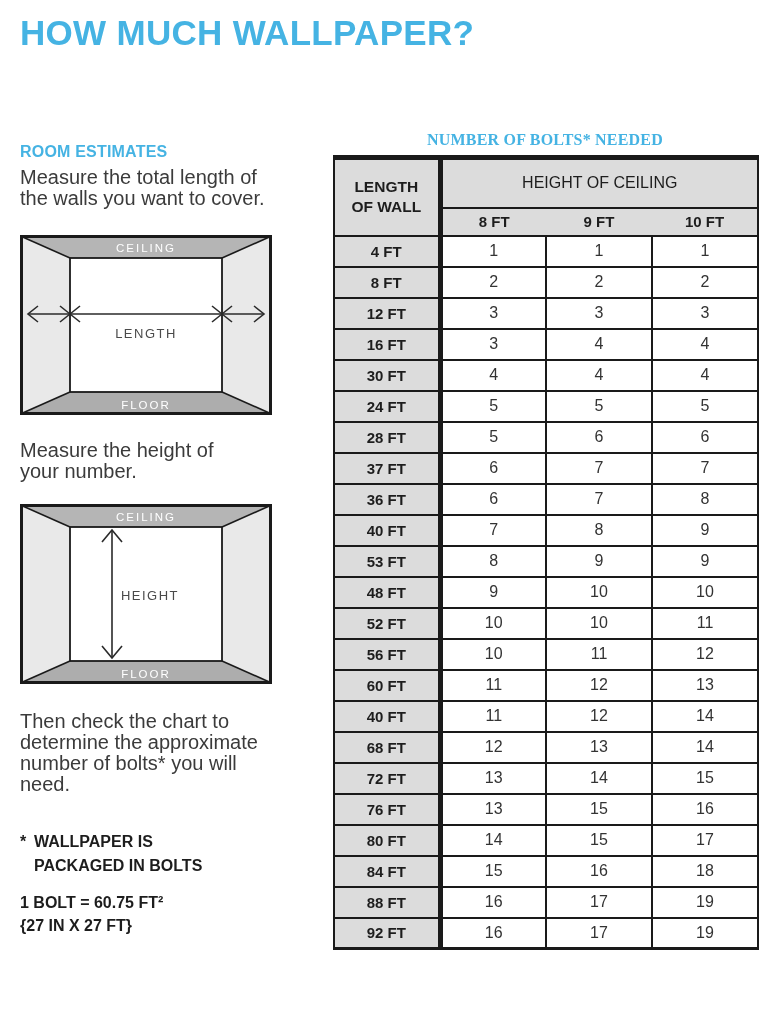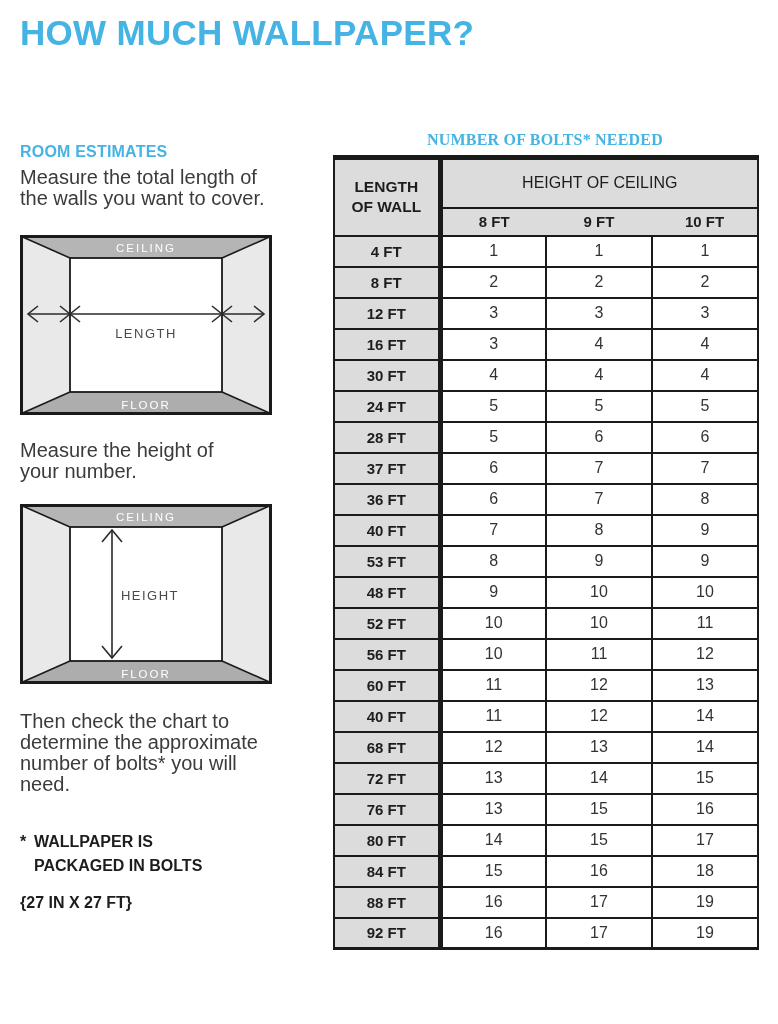--- a/index.html
+++ b/index.html
@@ -142,20 +142,21 @@
 determine the approximate
 number of bolts* you will need.</p>
 
     <div class="footnote-packaged">
       <span class="fn-star">*</span>
       <span class="fn-text">WALLPAPER IS
 PACKAGED IN BOLTS</span>
     </div>
 
     <div class="footnote-eq">
+      <div>1 BOLT = 60.75 FT²</div>
       <div>{27 IN X 27 FT}</div>
     </div>
   </div>
 
   <div class="right-col">
     <h2 class="section-heading">NUMBER OF BOLTS* NEEDED</h2>
 
     <table class="bolts-table">
       <colgroup>
           <col class="c0">

